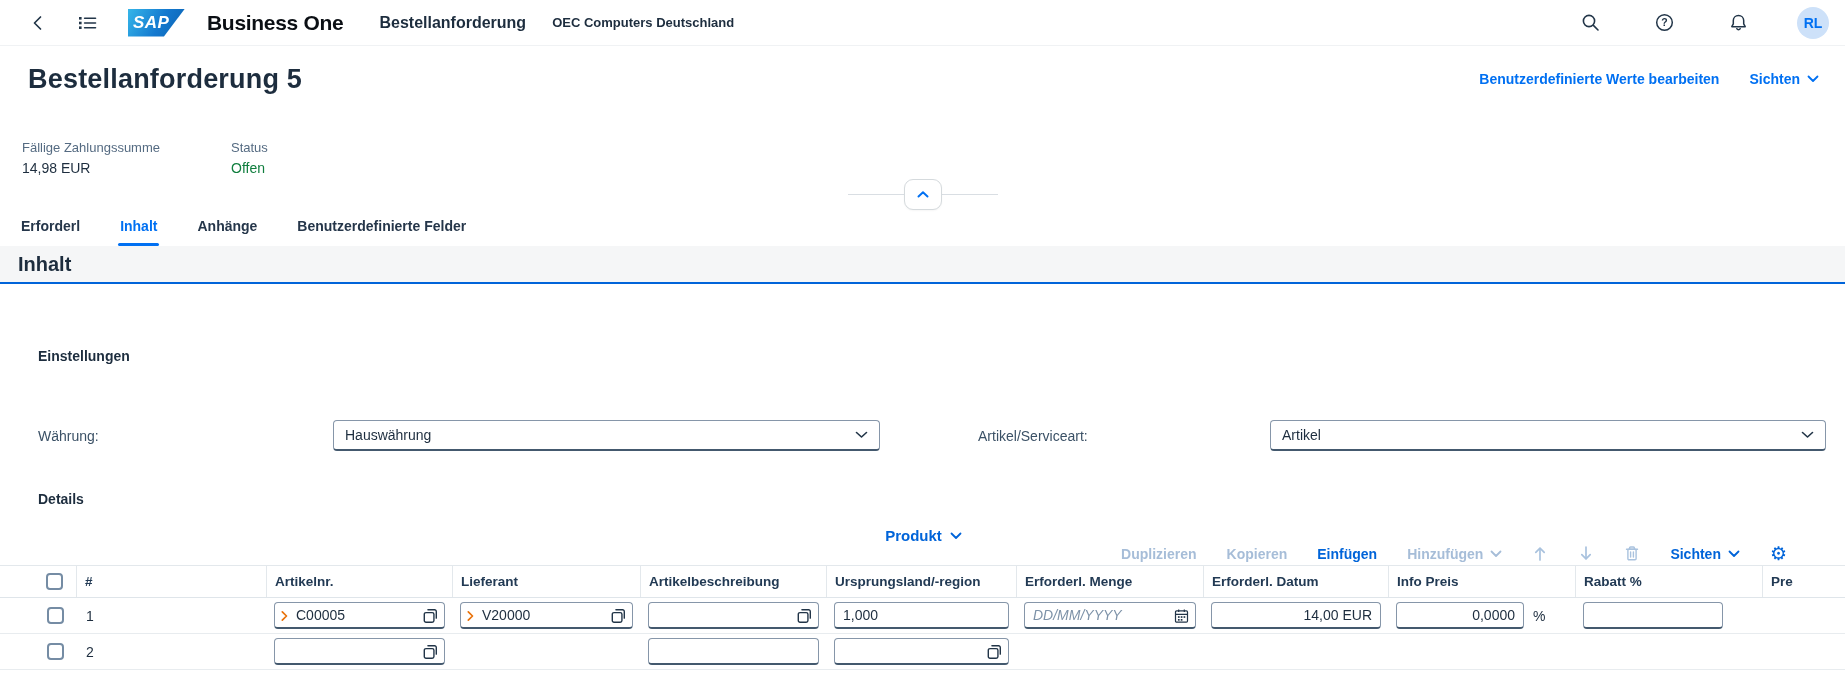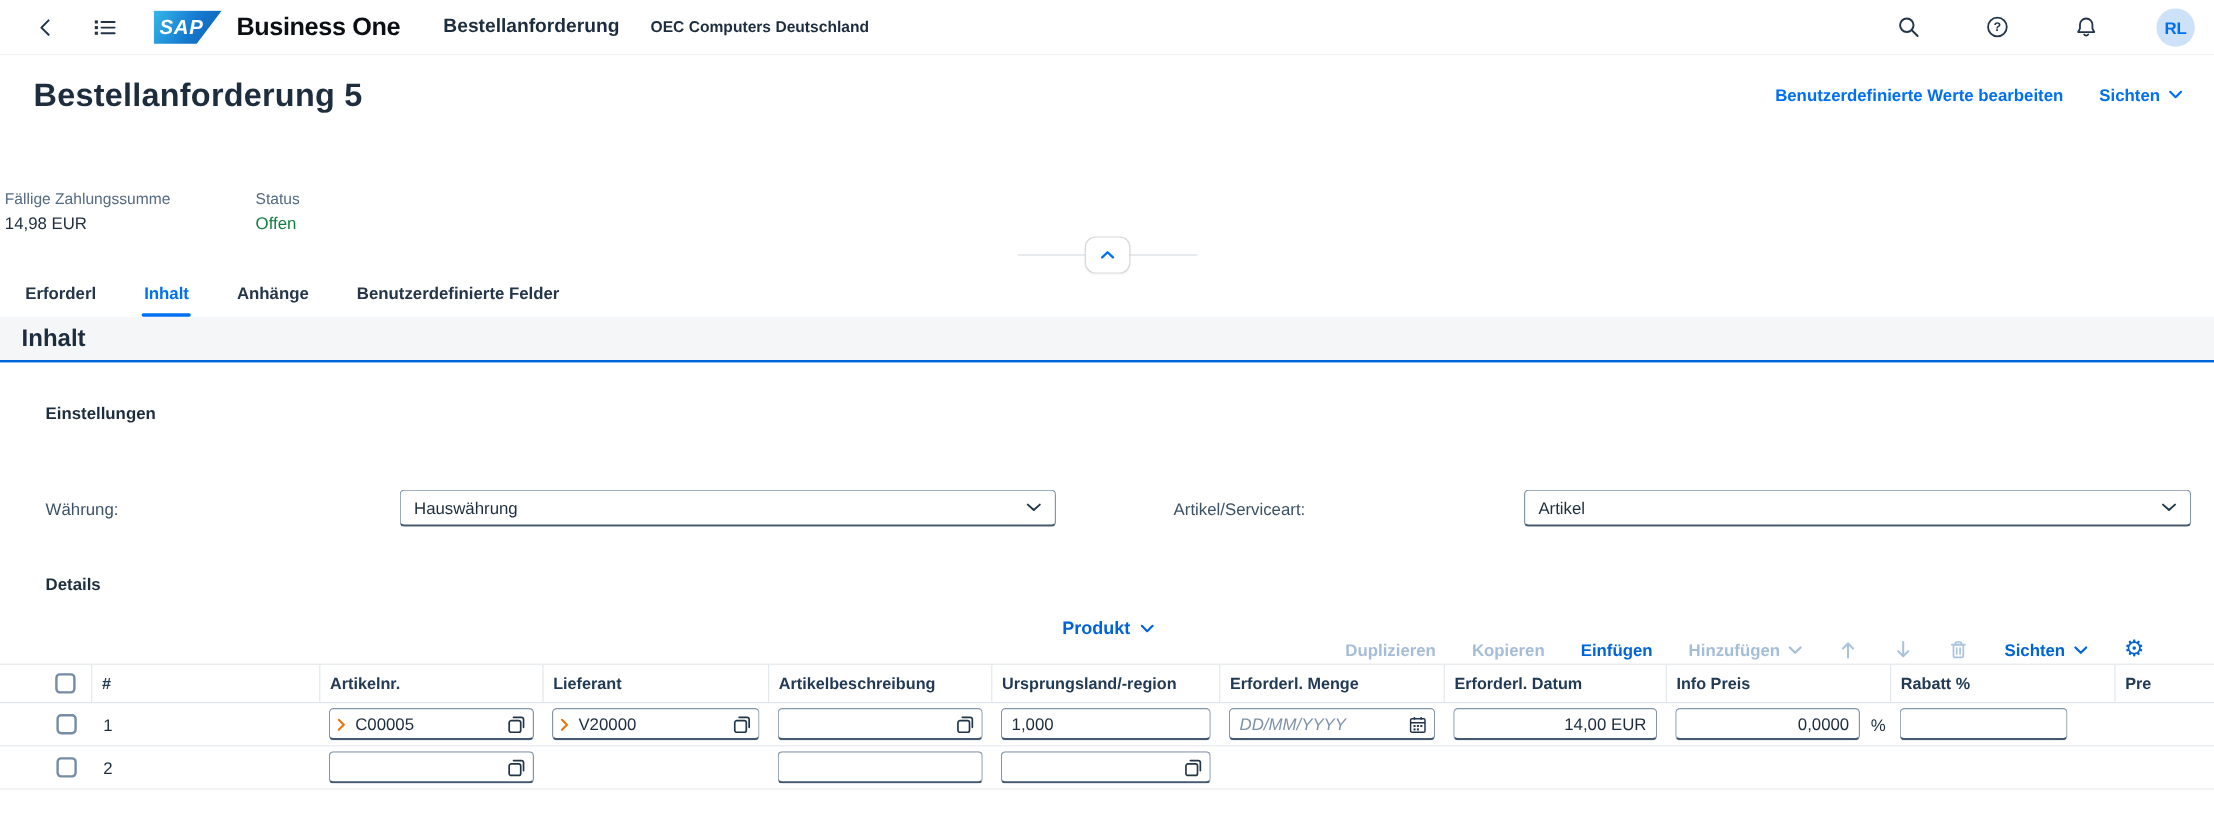--- a/index.html
+++ b/index.html
@@ -37,21 +37,21 @@
     line-height: 28px;
     padding-left: 5px;
     letter-spacing: .5px;
     margin-left: 8px;
   }
   .product-name {
     font-size: 21px;
     font-weight: 600;
     color: #0b0f14;
     letter-spacing: -0.3px;
-    margin-left: 12px;
+    margin-left: 22px;
   }
   .shell-title { font-size: 16px; font-weight: 700; margin-left: 36px; }
   .shell-company { font-size: 13px; font-weight: 700; margin-left: 26px; }
   .shell-right { margin-left: auto; display: flex; align-items: center; gap: 26px; }
   .avatar {
     width: 32px; height: 32px; border-radius: 50%;
     background: #cde1f9; color: #0070f2;
     font-size: 14px; font-weight: 600;
     display: flex; align-items: center; justify-content: center;
     cursor: pointer;
@@ -61,21 +61,21 @@
   .title-row {
     display: flex; justify-content: space-between; align-items: center;
     margin-top: 16px; padding: 0 26px 0 28px; height: 34px;
   }
   .page-title { font-size: 27px; font-weight: 700; color: #1d2d3e; letter-spacing: .2px; }
   .head-links { display: flex; align-items: center; gap: 30px; }
   .head-link {
     color: #0070f2; font-size: 14px; font-weight: 600; cursor: pointer;
     display: flex; align-items: center; gap: 7px;
   }
-  .fields-row { display: flex; margin-top: 62px; padding-left: 4px; }
+  .fields-row { display: flex; margin-top: 44px; padding-left: 22px; }
   .field { min-width: 209px; }
   .field-label { font-size: 13px; color: #556b82; }
   .field-value { font-size: 14px; color: #1d2d3e; margin-top: 5px; }
   .field-value.green { color: #107e3e; }
 
   
   .collapse-row { position: relative; height: 36px; }
   .collapse-line {
     position: absolute; top: 18px; left: 50%; transform: translateX(-50%);
     width: 150px; height: 1px; background: #d9dee3;
@@ -106,21 +106,21 @@
   .section-bar {
     height: 38px; background: #f5f6f7;
     border-bottom: 2px solid #0064d9;
     display: flex; align-items: center;
     padding-left: 18px;
     font-size: 20px; font-weight: 700; color: #1d2d3e;
   }
 
   
   .settings-heading, .details-heading { font-size: 14px; font-weight: 700; margin-left: 38px; }
-  .settings-heading { margin-top: 34px; }
+  .settings-heading { margin-top: 64px; }
   .form-row { display: flex; align-items: center; margin-top: 56px; padding-left: 38px; height: 31px; gap: 31px; }
   .form-label { font-size: 14px; color: #3b5166; }
   .fg1 .form-label { width: 295px; }
   .fg2 { margin-left: 67px; }
   .fg2 .form-label { width: 292px; }
   .form-group { display: flex; align-items: center; }
   .select {
     height: 31px; background: #fff;
     border: 1px solid #8696a9; border-bottom: 2px solid #44596e;
     border-radius: 4px;
@@ -184,21 +184,21 @@
     font-size: 14px; color: #1d2d3e;
     padding: 0 8px; background: #fff; outline: none;
   }
   .inp::placeholder { color: #7d92a8; font-style: italic; }
   .inp.ta-r { text-align: right; }
   .inp.pad-l { padding-left: 21px; }
   .inp.pad-r { padding-right: 27px; }
   .cell .lead-icon { position: absolute; left: 14px; top: 50%; transform: translateY(-50%); cursor: pointer; }
   .cell .trail-icon { position: absolute; right: 15px; top: 50%; transform: translateY(-50%); cursor: pointer; }
   .discount-cell { display: flex; align-items: center; }
-  .discount-cell .inp { width: 154px; }
+  .discount-cell .inp { width: 128px; }
   .pct { font-size: 14px; color: #1d2d3e; margin-left: 9px; }
   .sliver .inp { width: 140px; }
 </style>
 </head>
 <body>
 
 <div class="topbar">
   <div class="icon-btn">
     <svg width="18" height="18" viewBox="0 0 18 18" fill="none" stroke="currentColor" stroke-width="1.7" stroke-linecap="round" stroke-linejoin="round">
         <polyline points="10.5,3 4.5,9 10.5,15"></polyline>

